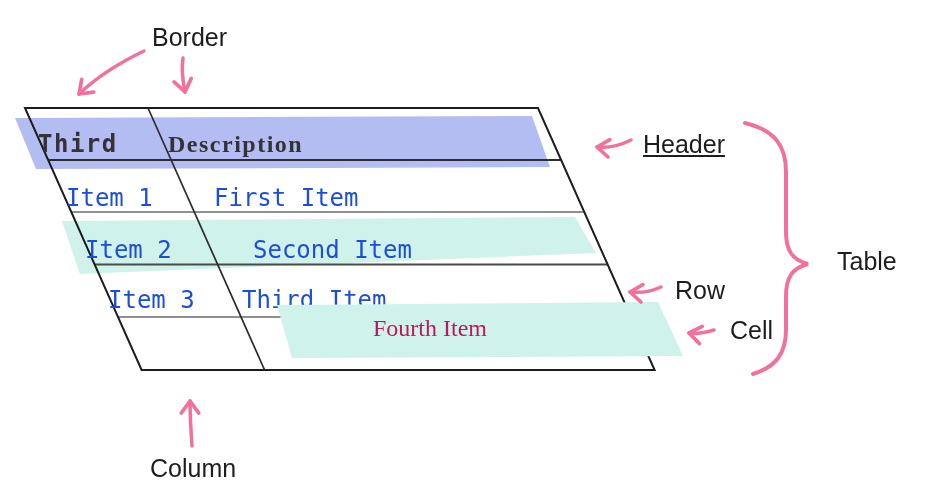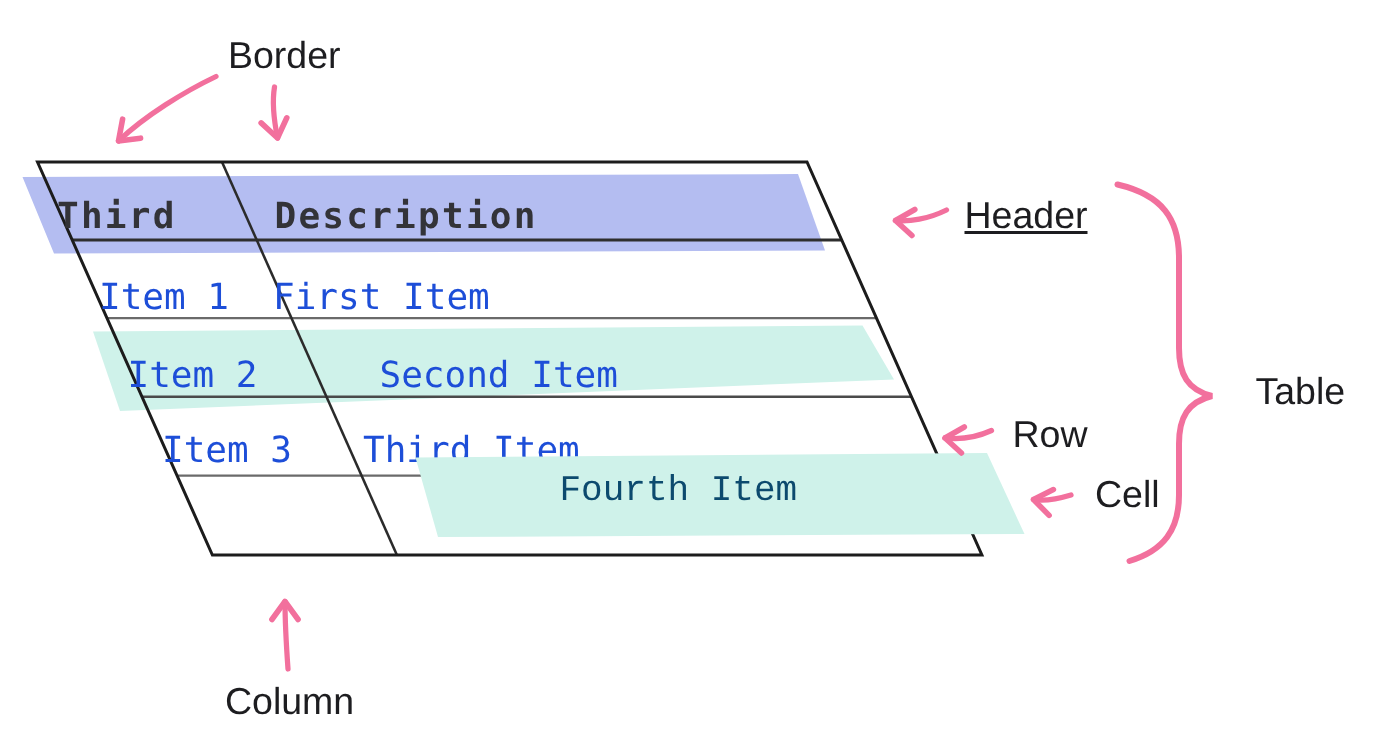--- a/index.html
+++ b/index.html
@@ -25,24 +25,24 @@
     white-space: pre;
     z-index: 2;
   }
   .tcell.head {
     font-weight: bold;
     letter-spacing: 1.5px;
     color: #333338;
   }
   .cell-pulled {
     position: absolute;
-    font-family: Liberation Mono, monospace;
+    font-family: Liberation Serif, serif;
     font-size: 24px;
     line-height: 26px;
-    color: #0c4a6e;
+    color: #be185d;
     white-space: pre;
     z-index: 4;
   }
   .label {
     position: absolute;
     font-family: "Liberation Sans", sans-serif;
     font-size: 25px;
     line-height: 28px;
     color: #1d1d20;
     white-space: pre;
@@ -62,24 +62,24 @@
 
     <line x1="48.1" y1="160" x2="561.1" y2="160" stroke="#2e2e2e" stroke-width="2"></line>
     <line x1="71.3" y1="212" x2="584.3" y2="212" stroke="#6a6a6a" stroke-width="1.5"></line>
     <line x1="94.6" y1="264.5" x2="607.6" y2="264.5" stroke="#4a4a4a" stroke-width="1.8"></line>
     <line x1="118" y1="317" x2="631" y2="317" stroke="#6a6a6a" stroke-width="1.5"></line>
     <line x1="148" y1="108" x2="264.6" y2="370" stroke="#2b2b2b" stroke-width="1.7"></line>
     <polygon points="25,108 538,108 654.6,370 141.6,370" fill="none" stroke="#1c1c1c" stroke-width="2"></polygon>
   </svg>
 
   <div class="tcell head" style="left:38px;  top:131px;">Third</div>
-  <div class="tcell head" style="left:183px; top:131px;">Description</div>
+  <div class="tcell head" style="left:168px; top:131px;font-family:Liberation Serif, serif;">Description</div>
 
   <div class="tcell" style="left:66px;  top:185px;">Item 1</div>
-  <div class="tcell" style="left:182px; top:185px;">First Item</div>
+  <div class="tcell" style="left:214px; top:185px;">First Item</div>
 
   <div class="tcell" style="left:85px;  top:237px;text-align:right;">Item 2</div>
   <div class="tcell" style="left:217px; top:237px;margin-left:36px;">Second Item</div>
 
   <div class="tcell" style="left:108px; top:287px;">Item 3</div>
   <div class="tcell" style="left:242px; top:287px;">Third Item</div>
 
   <div class="tcell" style="left:160px; top:335px;"></div>
 
   <svg class="layer-cell" width="927" height="503" viewBox="0 0 927 503">

